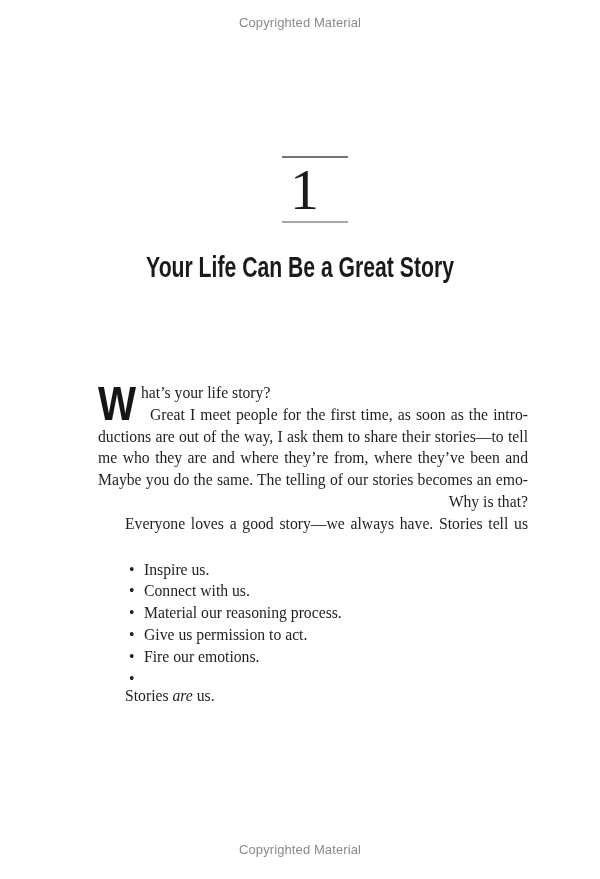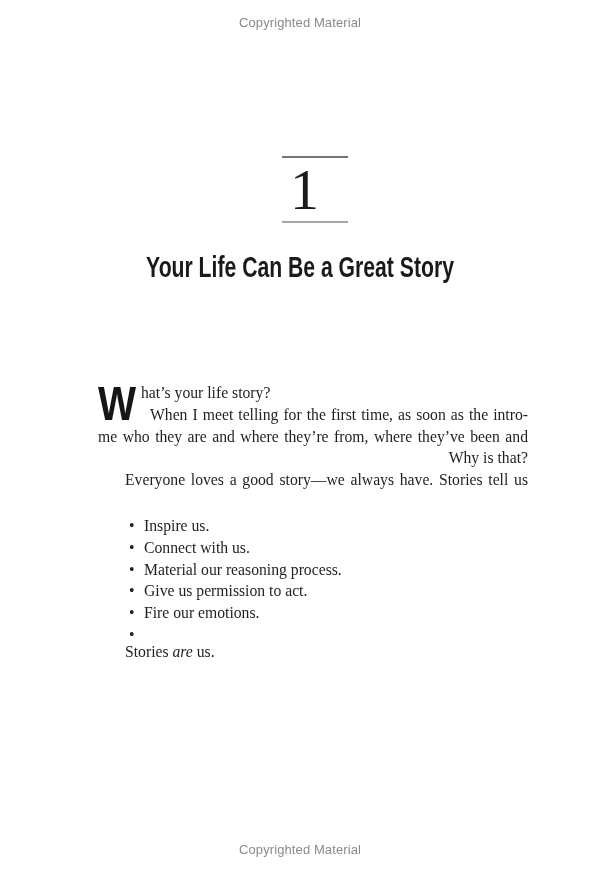--- a/index.html
+++ b/index.html
@@ -144,22 +144,24 @@
 
   <h1 class="chapter-title">Your Life Can Be a Great Story</h1>
 
   <div class="body-text">
 
     <div class="drop-cap">
       <span>W</span>
     </div>
 
     <div class="ln">hat’s your life story?</div>
-    <div class="ln j i1">When I meet telling for the first time, as soon as the intro-</div>
+    <div class="ln j i1">Great I meet people for the first time, as soon as the intro-</div>
+    <div class="ln j">ductions are out of the way, I ask them to share their stories—to tell</div>
     <div class="ln j">me who they are and where they’re from, where they’ve been and</div>
+    <div class="ln j">Maybe you do the same. The telling of our stories becomes an emo-</div>
     <div class="ln ind">Why is that?</div>
     <div class="ln j ind">Everyone loves a good story—we always have. Stories tell us</div>
 
     <ul class="bullet-list">
       <li>
         <span class="dot">•</span>
         <span>Inspire us.</span>
       </li>
       <li>
         <span class="dot">•</span>

